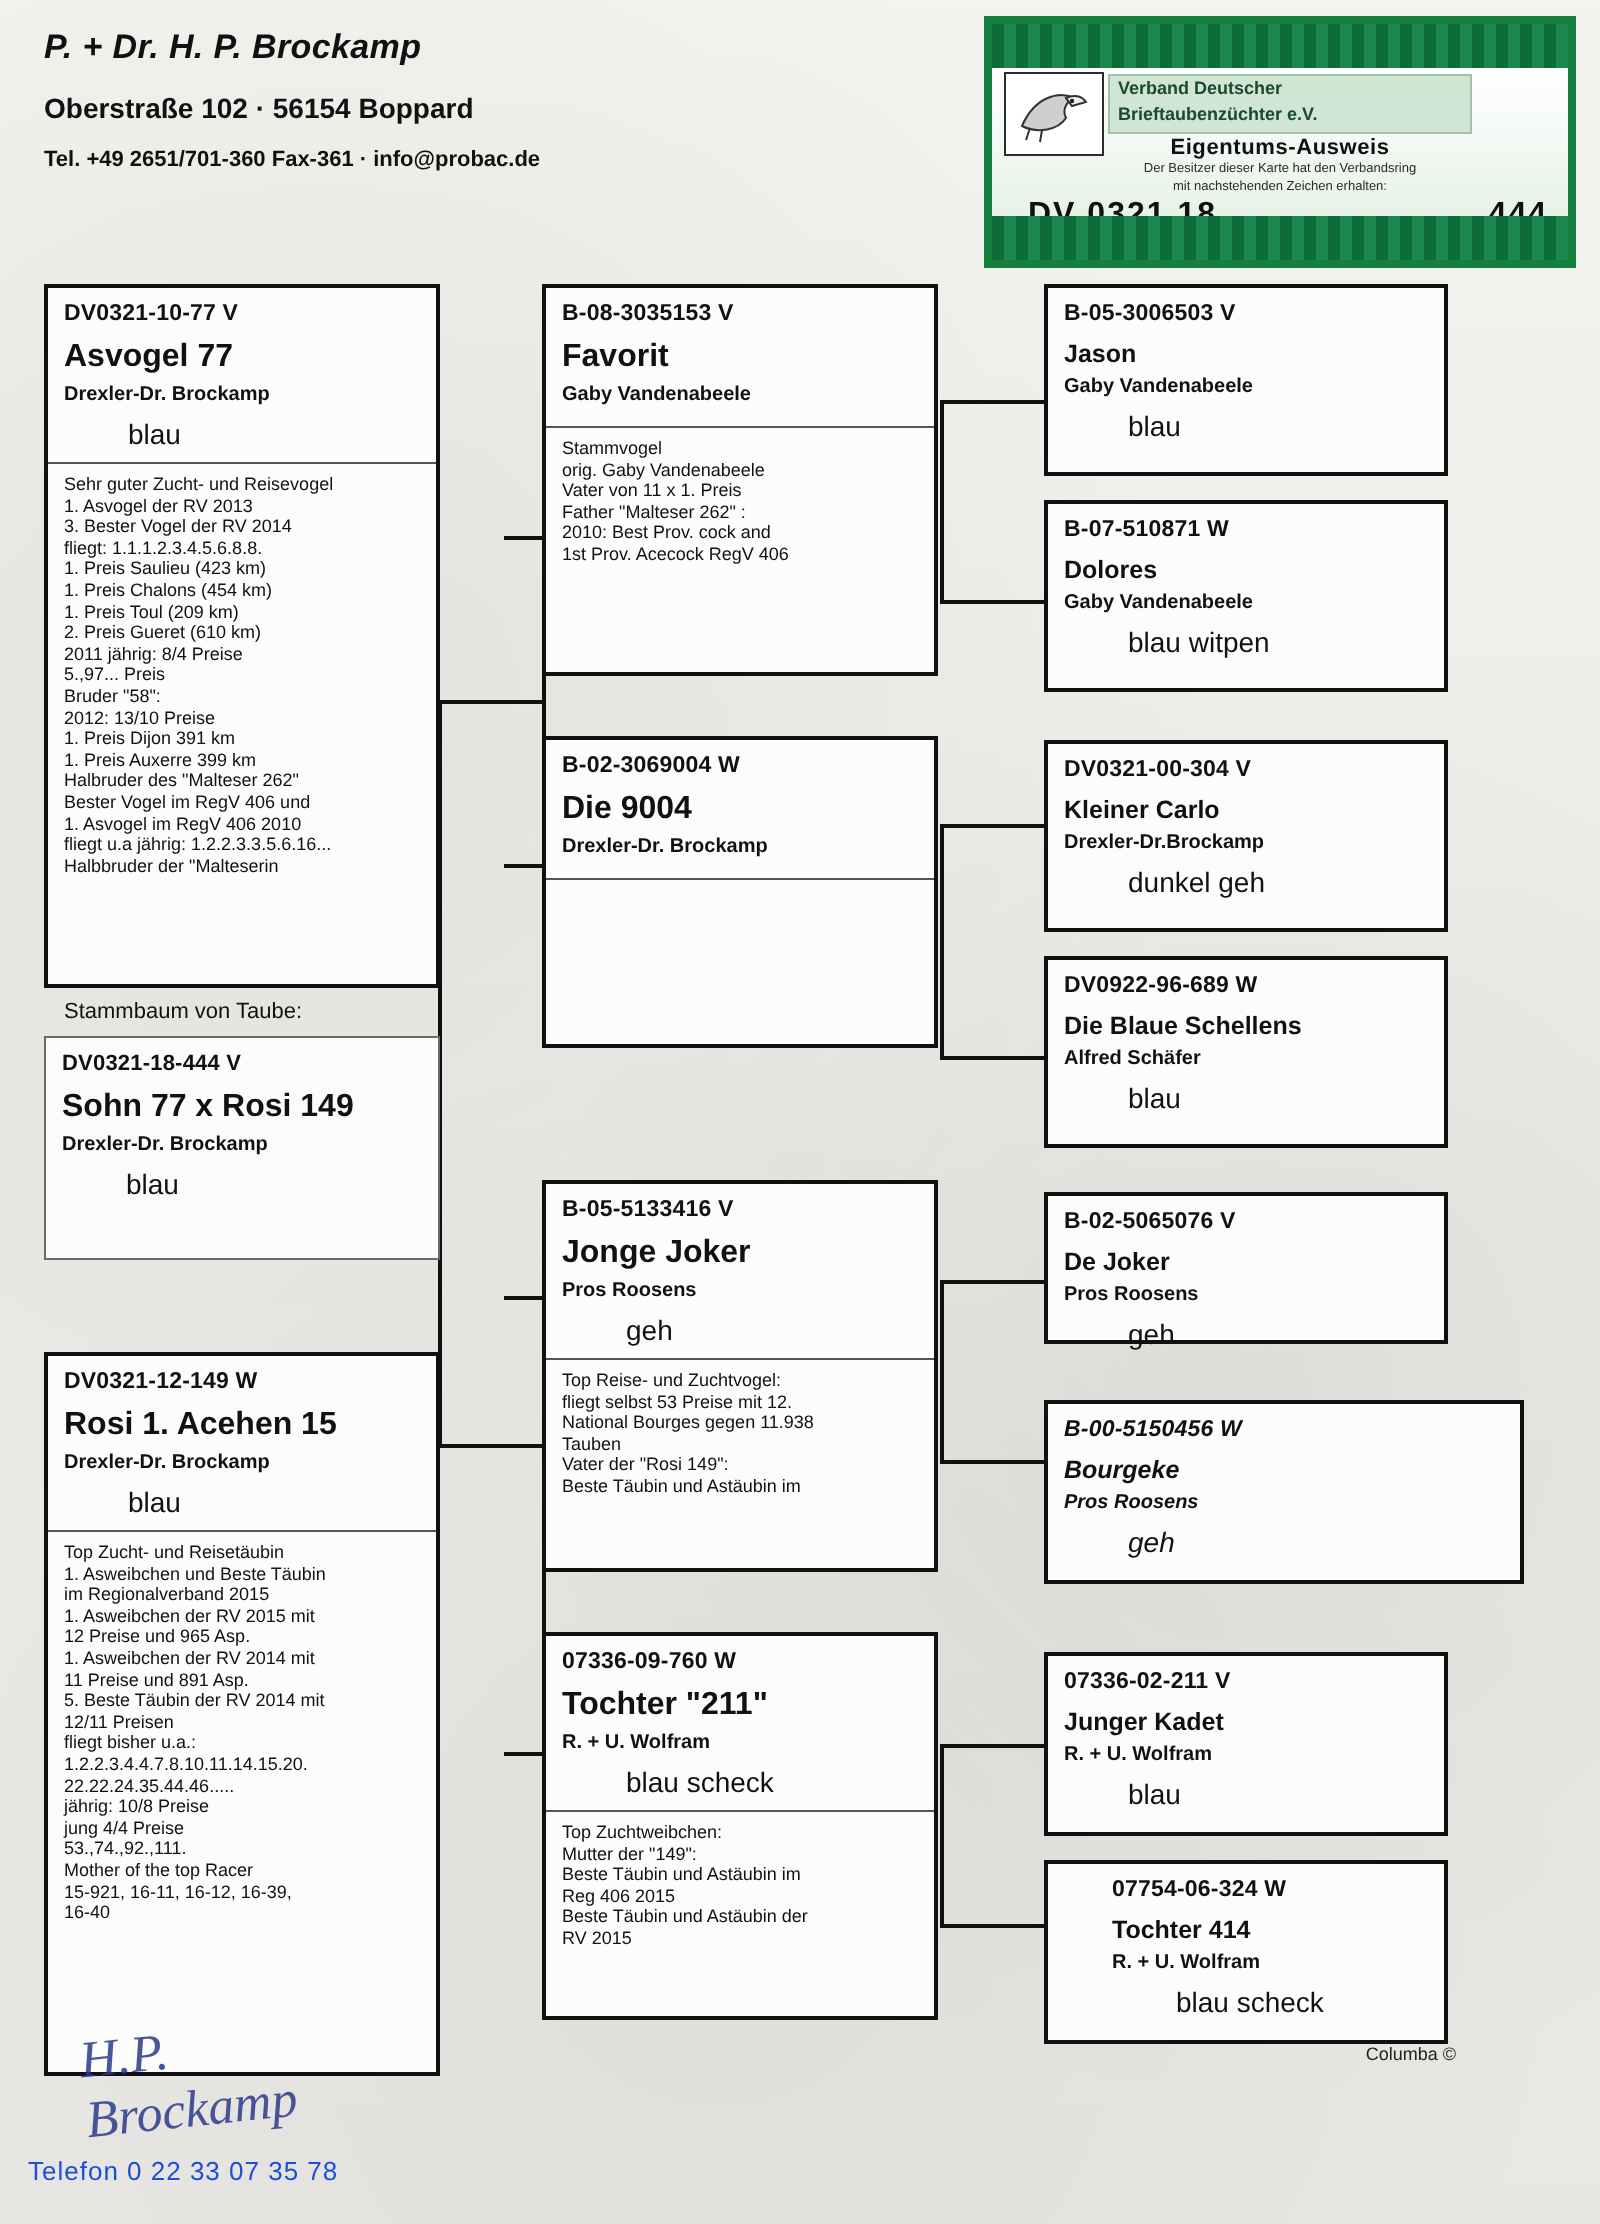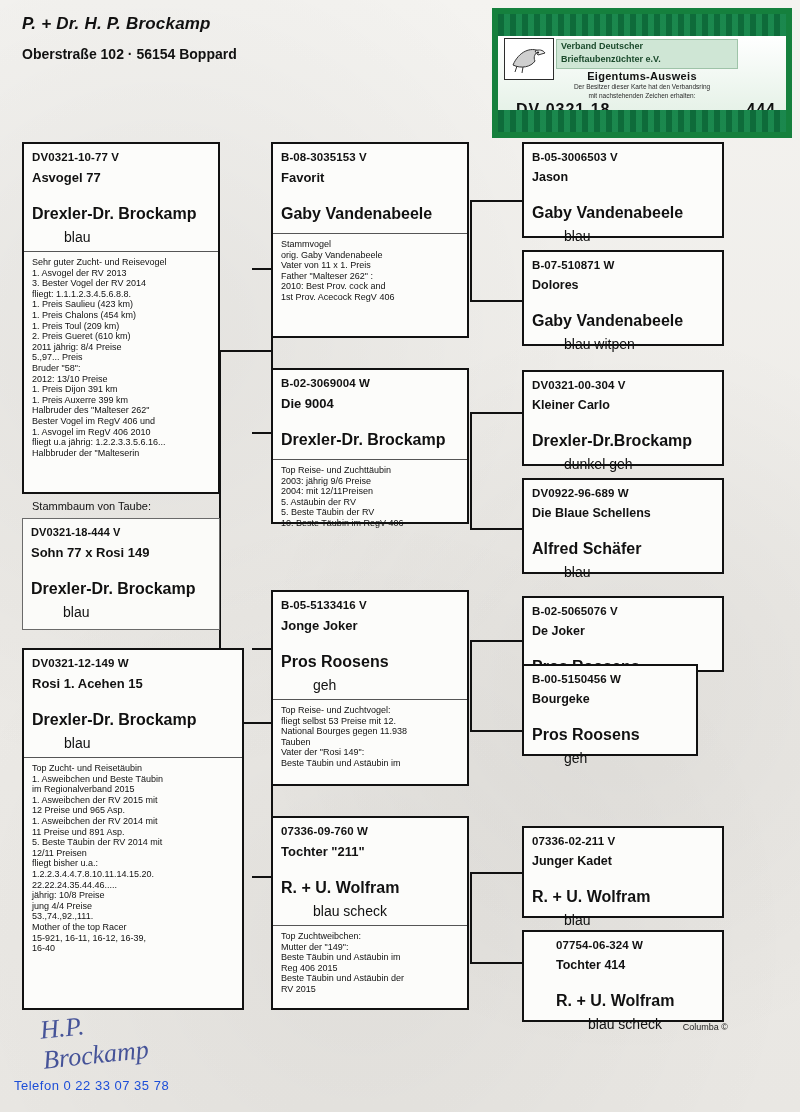--- a/index.html
+++ b/index.html
@@ -26,21 +26,21 @@
     pointer-events:none;
   }
   .hdr{position:absolute;left:22px;top:14px;width:460px;}
   .hdr .l1{font-style:italic;font-weight:bold;font-size:17px;letter-spacing:.2px;}
   .hdr .l2{font-weight:bold;font-size:14px;margin-top:12px;}
   .hdr .l3{font-weight:bold;font-size:11px;margin-top:12px;}
 
   
   .card{
     position:absolute;left:492px;top:8px;width:288px;height:118px;
-    border:6px solid #15803d;background:#fca5a5;
+    border:4px solid #15803d;background:#fca5a5;
   }
   .card .bar{
     position:absolute;left:0;right:0;height:22px;background:#0e6b3a;
   }
   .card .bar.top{top:0;}
   .card .bar.bot{bottom:0;}
   .card .bar .wave{
     position:absolute;inset:0;
     background:repeating-linear-gradient(90deg,#0e6b3a 0 6px,#1d8d51 6px 12px);
     opacity:.85;
@@ -72,22 +72,22 @@
     font-size:16px;font-weight:bold;letter-spacing:1px;
     display:flex;justify-content:space-between;align-items:center;
   }
 
   
   .box{
     position:absolute;border:2px solid #111;background:#fcfcfa;
     box-sizing:border-box;padding:7px 8px 6px 8px;
   }
   .box .ring{font-size:11.5px;font-weight:bold;letter-spacing:.1px;}
-  .box .name{font-size:13px;font-weight:bold;margin-top:7px;}
-  .box .breeder{font-size:16px;font-weight:bold;margin-top:20px;}
+  .box .name{font-size:16px;font-weight:bold;margin-top:7px;}
+  .box .breeder{font-size:10px;font-weight:bold;margin-top:4px;}
   .box .color{font-size:14px;margin-top:6px;margin-left:32px;}
   .box .sep{border-top:1px solid #555;margin:6px -8px 5px -8px;}
   .box .notes{font-size:9px;line-height:10.6px;white-space:pre-line;}
   .box.small .name{font-size:12.5px;}
   .box.plain{background:#fbfbf9;border:1px solid #6a6a6a;}
   .box.plain .ring{font-size:11px;}
   .label-stammbaum{
     position:absolute;font-size:11px;color:#111;background:transparent;
   }
   
@@ -106,20 +106,21 @@
   }
 </style>
 </head>
 <body>
 
 <div class="page">
 
   <div class="hdr">
     <div class="l1">P. + Dr. H. P. Brockamp</div>
     <div class="l2">Oberstraße 102  ·  56154 Boppard</div>
+    <div class="l3">Tel. +49 2651/701-360  Fax-361  ·  info@probac.de</div>
   </div>
 
   <div class="card">
     <div class="bar top">
         <div class="wave"></div>
       </div>
     <div class="inner">
       <div class="logo">
         <svg width="46" height="38" viewBox="0 0 46 38">
           <rect x="0" y="0" width="46" height="38" fill="#ffffff"></rect>
@@ -206,21 +207,21 @@
 
   <div class="label-stammbaum" style="left:32px;top:500px;">Stammbaum von Taube:</div>
 
   <div class="box plain" style="left:22px;top:518px;width:198px;height:112px;">
     <div class="ring">DV0321-18-444 V</div>
     <div class="name">Sohn  77 x Rosi 149</div>
     <div class="breeder">Drexler-Dr. Brockamp</div>
     <div class="color">blau</div>
   </div>
 
-  <div class="box" style="left:22px;top:648px;width:222px;height:362px;">
+  <div class="box" style="left:22px;top:676px;width:198px;height:362px;">
     <div class="ring">DV0321-12-149 W</div>
     <div class="name">Rosi   1. Acehen 15</div>
     <div class="breeder">Drexler-Dr. Brockamp</div>
     <div class="color">blau</div>
     <div class="sep"></div>
     <div class="notes">Top Zucht- und Reisetäubin
 1. Asweibchen und Beste Täubin
 im Regionalverband 2015
 1. Asweibchen der RV 2015 mit
 12 Preise und 965 Asp.
@@ -250,26 +251,20 @@
 Father "Malteser 262" :
 2010: Best Prov. cock and
 1st Prov. Acecock  RegV 406</div>
   </div>
 
   <div class="box" style="left:271px;top:368px;width:198px;height:156px;">
     <div class="ring">B-02-3069004 W</div>
     <div class="name">Die 9004</div>
     <div class="breeder">Drexler-Dr. Brockamp</div>
     <div class="sep" style="margin-top:10px;"></div>
-    <div class="notes">Top Reise- und Zuchttäubin
-2003: jährig 9/6 Preise
-2004: mit 12/11Preisen
-5. Astäubin der RV
-5. Beste Täubin der RV
-10. Beste Täubin im RegV 406</div>
   </div>
 
   <div class="box" style="left:271px;top:590px;width:198px;height:196px;">
     <div class="ring">B-05-5133416 V</div>
     <div class="name">Jonge Joker</div>
     <div class="breeder">Pros Roosens</div>
     <div class="color">geh</div>
     <div class="sep"></div>
     <div class="notes">Top Reise- und Zuchtvogel:
 fliegt selbst 53 Preise mit 12.
@@ -316,21 +311,21 @@
     <div class="name">Die  Blaue Schellens</div>
     <div class="breeder">Alfred Schäfer</div>
     <div class="color">blau</div>
   </div>
   <div class="box small" style="left:522px;top:596px;width:202px;height:76px;">
     <div class="ring">B-02-5065076 V</div>
     <div class="name">De Joker</div>
     <div class="breeder">Pros Roosens</div>
     <div class="color">geh</div>
   </div>
-  <div class="box small" style="left:522px;top:664px;width:176px;height:92px;">
+  <div class="box small" style="left:522px;top:700px;width:240px;height:92px;font-style:italic;">
     <div class="ring">B-00-5150456 W</div>
     <div class="name">Bourgeke</div>
     <div class="breeder">Pros Roosens</div>
     <div class="color">geh</div>
   </div>
   <div class="box small" style="left:522px;top:826px;width:202px;height:92px;">
     <div class="ring">07336-02-211 V</div>
     <div class="name">Junger Kadet</div>
     <div class="breeder">R. + U. Wolfram</div>
     <div class="color">blau</div>

